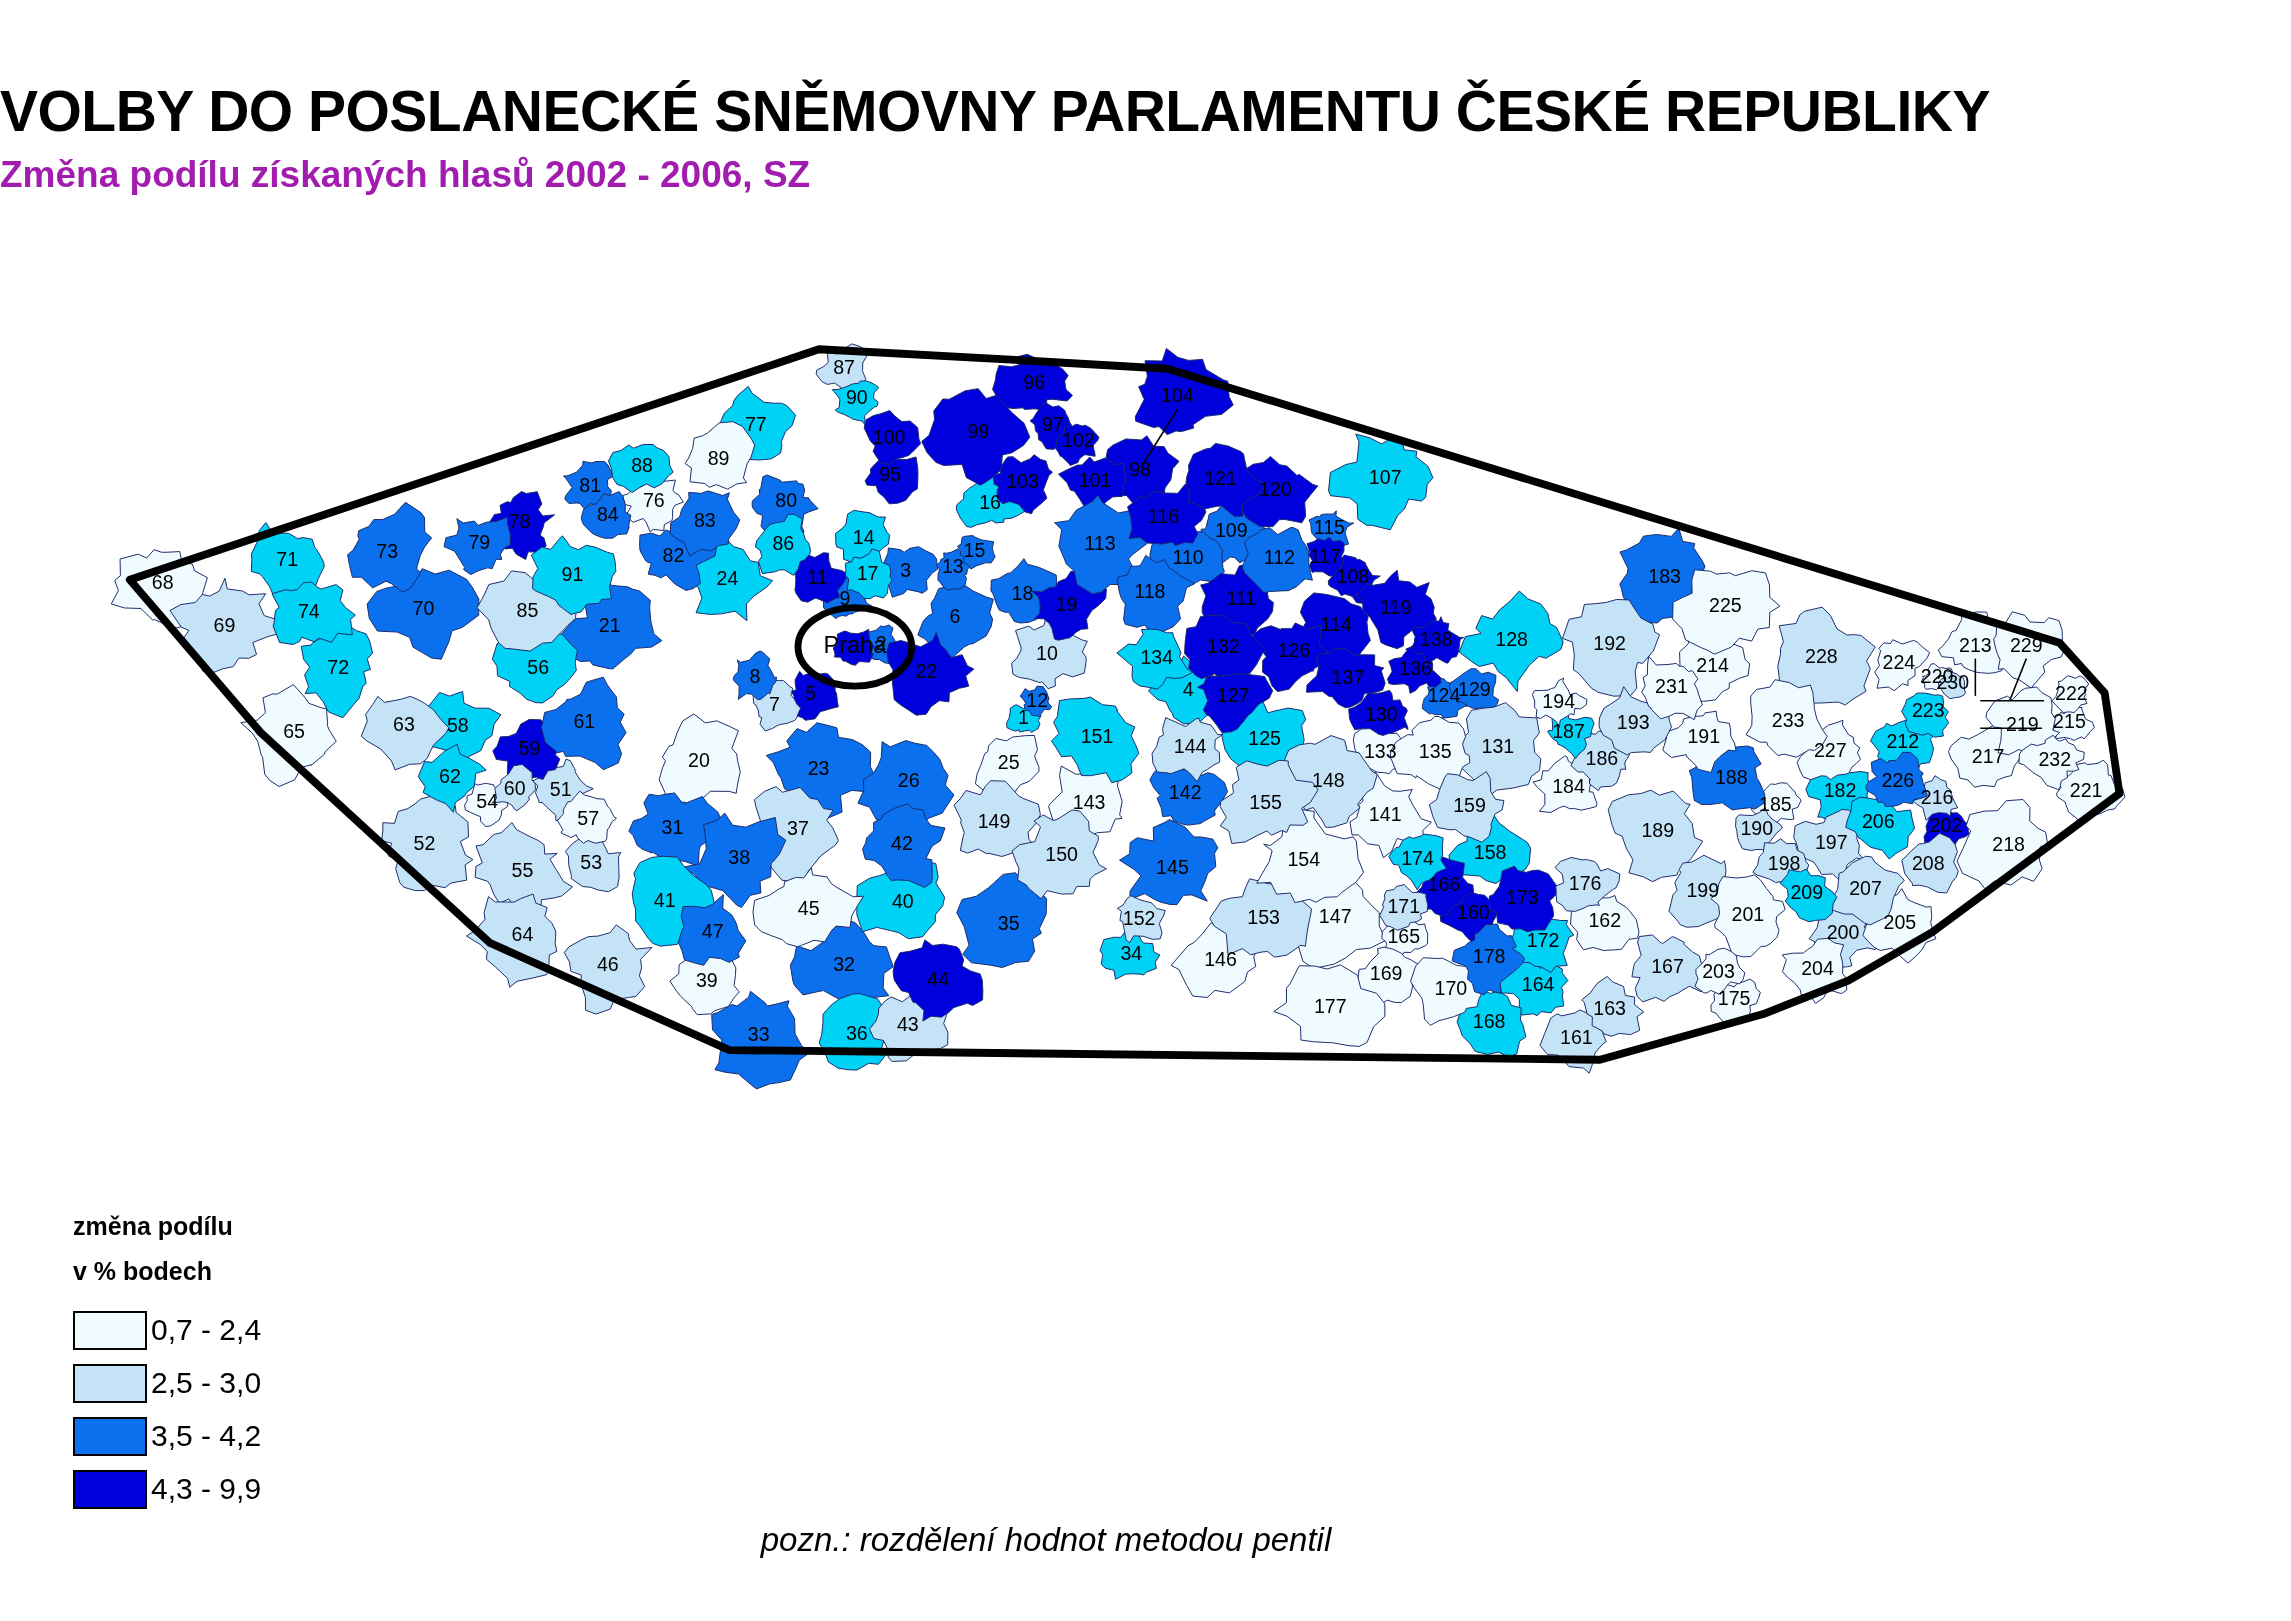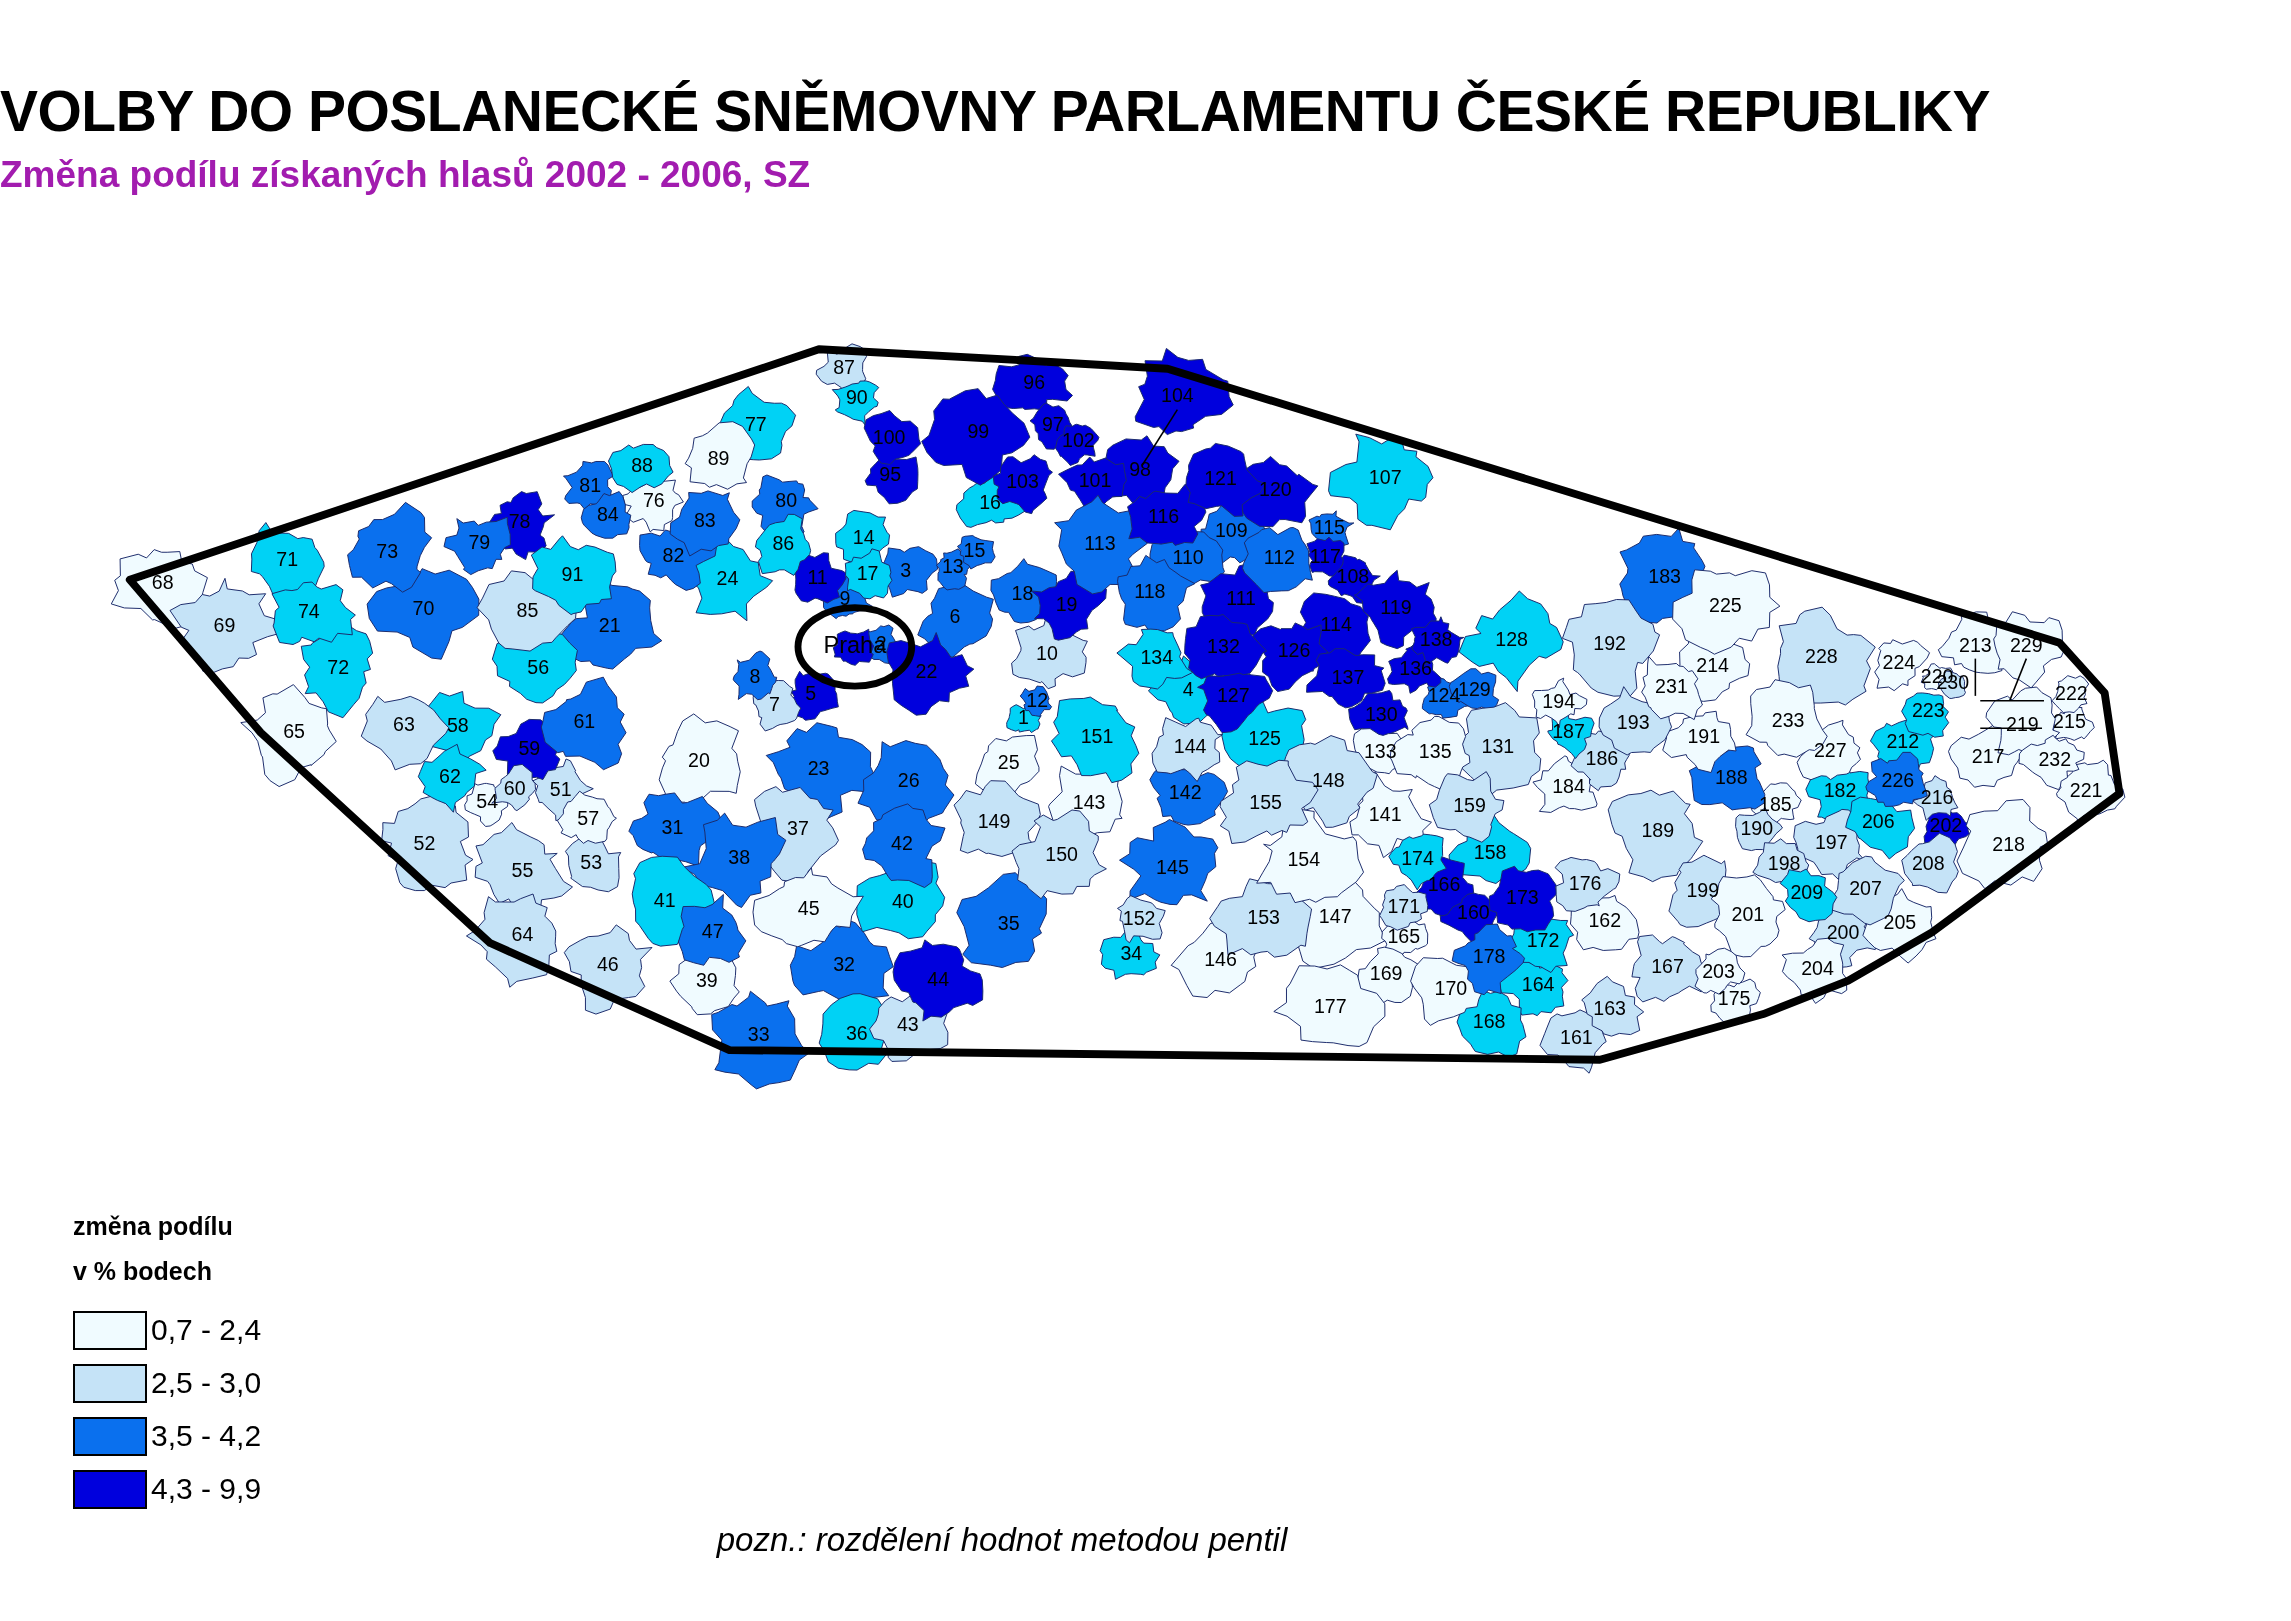--- a/index.html
+++ b/index.html
@@ -106,20 +106,21 @@
     white-space: nowrap;
   }
 
   
   #footnote {
     position: absolute;
     left: 0;
     top: 1521px;
     width: 2151px;
     text-align: center;
+    padding-left: 44px;
   }
   #footnote-text {
     display: inline-block;
     font-size: 33px;
     font-style: italic;
     color: #000000;
     margin-left: -147px;
     white-space: nowrap;
   }
 </style>

